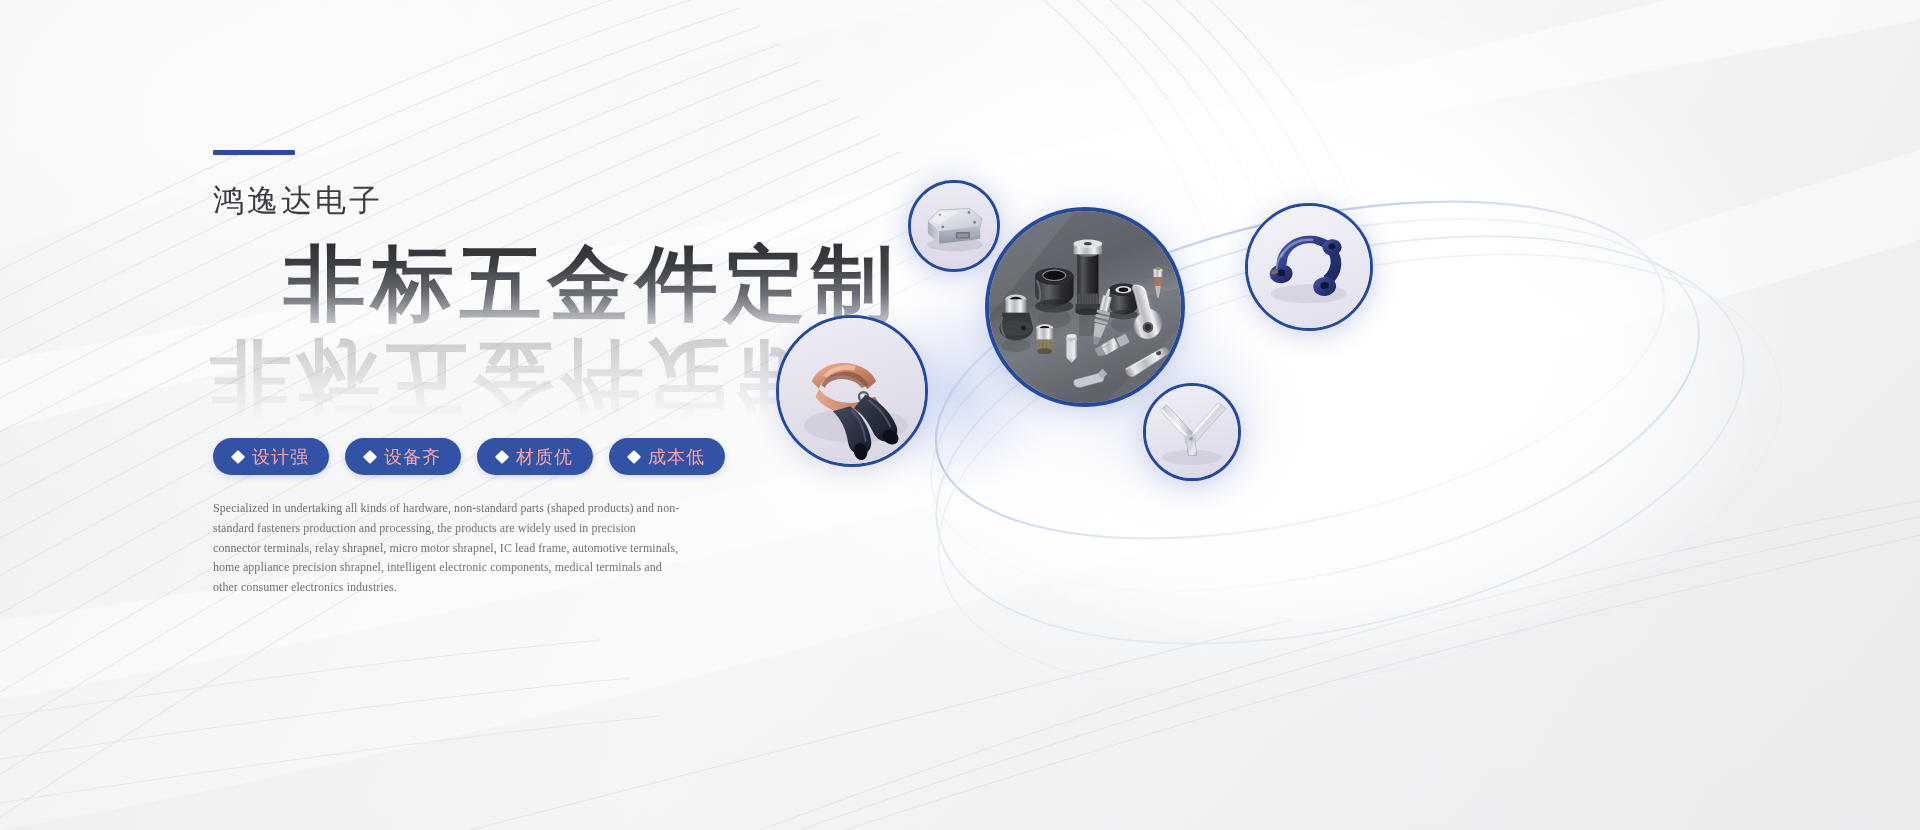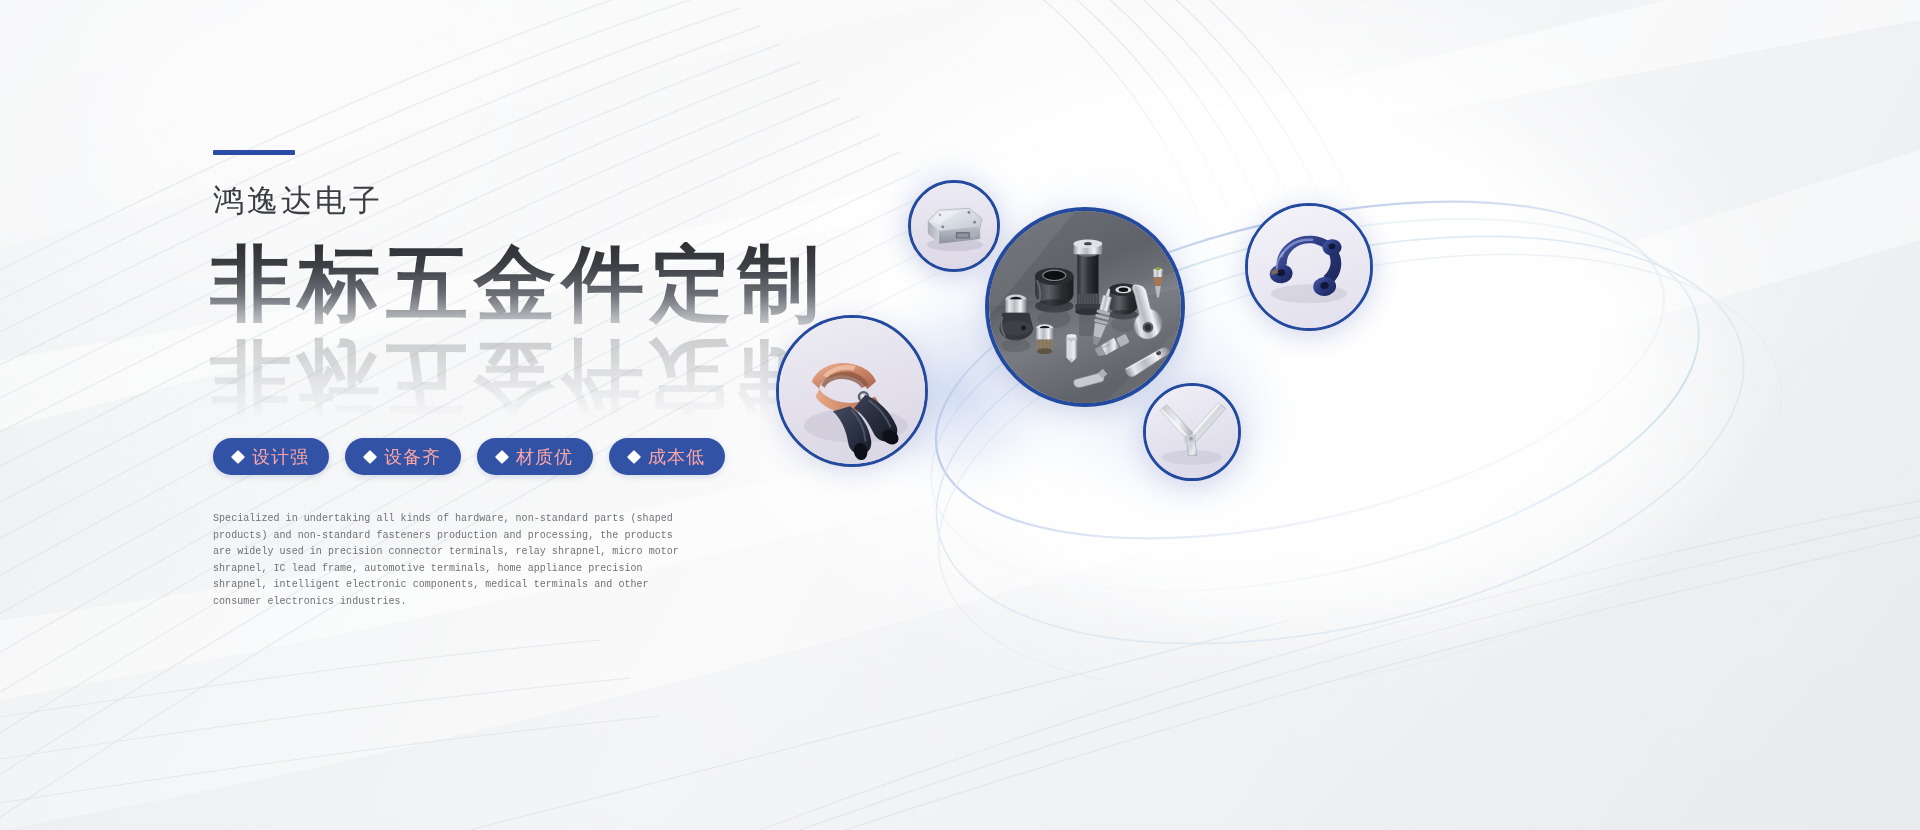--- a/index.html
+++ b/index.html
@@ -28,21 +28,21 @@
     width:82px; height:5px; background:#2a4ba8; border-radius:1px;
     margin-bottom:30px;
   }
 
   .subtitle {
     font-size:31px; color:#3a3d42; letter-spacing:3px; font-weight:400;
     line-height:1; margin-bottom:26px;
     font-family:Liberation Sans, sans-serif;
   }
 
-  .headline-wrap { position:relative; height:132px; margin-left:-3px; }
+  .headline-wrap { position:relative; height:132px; margin-left:-3px;text-align:center; }
   .headline {
     font-size:82px; font-weight:bold; letter-spacing:6px; line-height:1.02;
     background:linear-gradient(180deg,#2e3034 0%,#3c3f44 28%,#6b6e74 62%,#a8abb0 86%,#c9cbce 100%);
     -webkit-background-clip:text; background-clip:text;
     -webkit-text-fill-color:transparent; color:transparent;
     white-space:nowrap;
     filter:drop-shadow(0 1px 0 rgba(255,255,255,0.55));
   }
   .headline-reflect {
     position:absolute; left:0; top:94px;
@@ -67,24 +67,24 @@
   }
   .badge .dia {
     width:10px; height:10px; background:#ffffff;
     transform:rotate(45deg); flex:none;
     border-radius:1px;
   }
   .badge .blabel { line-height:1; }
 
   
   .para {
-    margin-top:36px; width:470px;
-    font-size:10px; line-height:1.65; color:#6e7277;
+    margin-top:24px; width:470px;
+    font-size:12px; line-height:1.65; color:#6e7277;
     letter-spacing:0.05px;
-    font-family:Liberation Mono, monospace;
+    font-family:Liberation Serif, serif;
   }
 
   
   .visual { position:absolute; left:740px; top:120px; width:1180px; height:560px; }
   .visual svg { position:absolute; inset:0; }
 
   .bubble {
     position:absolute; border-radius:50%;
     border:3px solid #234a9e;
     overflow:hidden;

